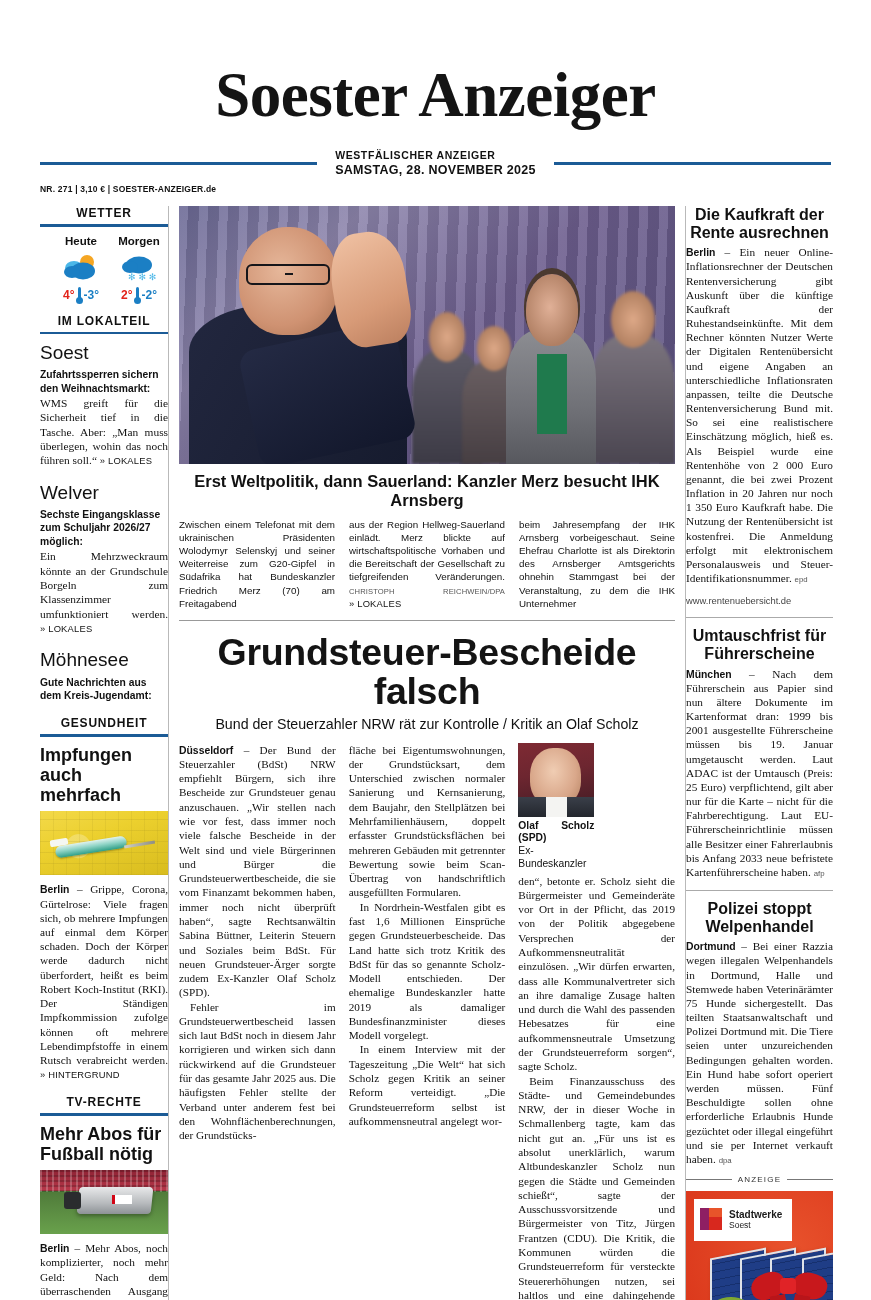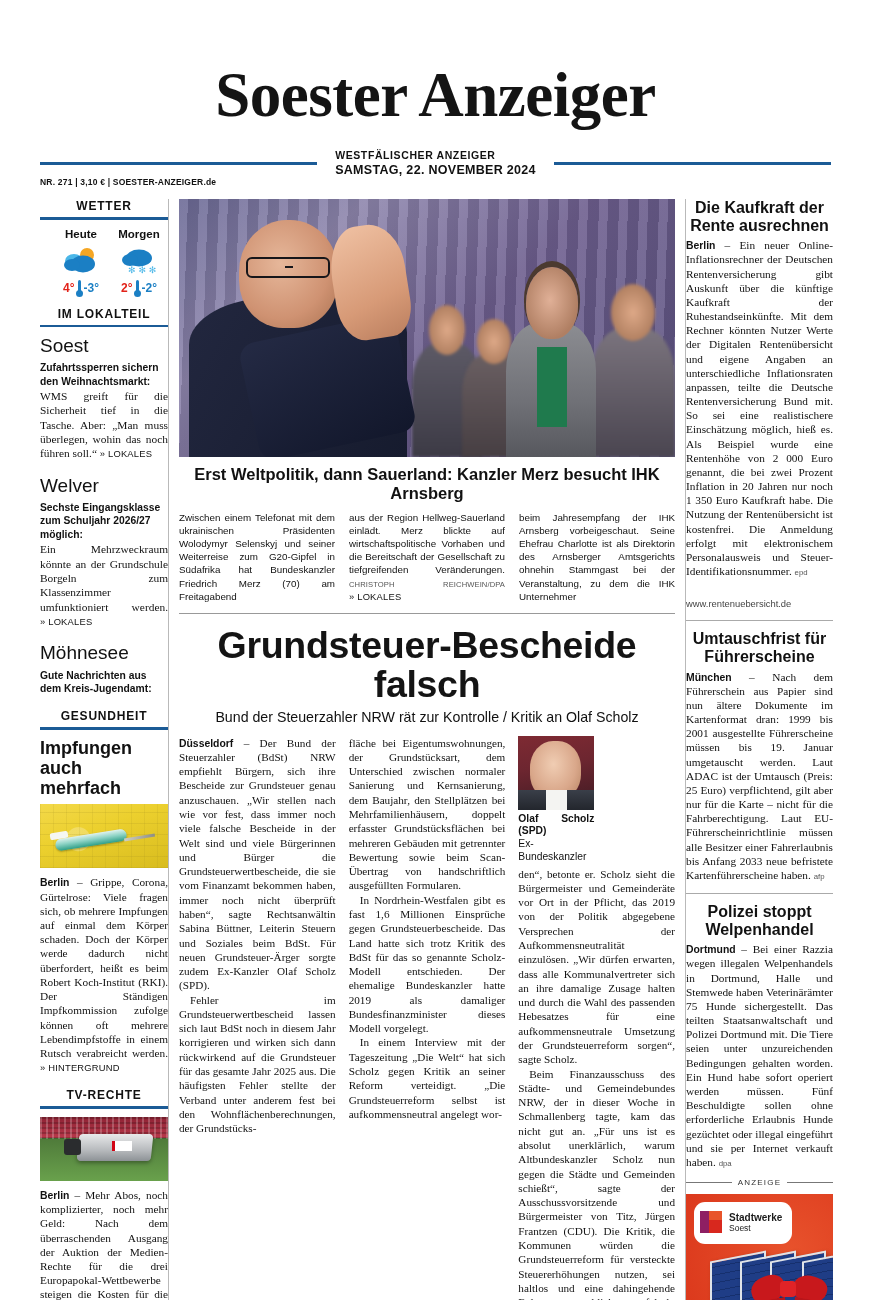--- a/index.html
+++ b/index.html
@@ -33,21 +33,21 @@
     font-weight: 700; font-size: 10.5px; letter-spacing: 0.6px;
     color: #111; margin-bottom: 2px;
   }
   .mast-center .l2 {
     font-family: "Liberation Sans", sans-serif;
     font-weight: 700; font-size: 12.5px; letter-spacing: 0.3px; color: #111;
   }
   .mast-meta {
     font-family: "Liberation Sans", sans-serif;
     font-weight: 700; font-size: 8.5px; letter-spacing: 0.2px;
-    color: #111; margin-top: 14px;
+    color: #111; margin-top: 21px;
   }
   .mast-under {
     display: flex; justify-content: space-between; align-items: flex-start;
     margin-top: -14px;
   }
   .mast-under .left { width: 240px; text-align: left; }
   .mast-under .right { width: 240px; }
 
   
   .grid {
@@ -309,39 +309,39 @@
     font-family: "Liberation Sans", sans-serif;
     font-weight: 700; font-size: 16px; line-height: 1.1;
     text-align: center; color:#111; margin-bottom: 4px;
   }
   .r-body {
     font-family: "Liberation Serif", serif;
     font-size: 11.3px; line-height: 1.255; text-align: justify; color:#111;
   }
   .r-url {
     font-family: "Liberation Sans", sans-serif;
-    font-size: 9.4px; color:#444; margin-top: 20px;
+    font-size: 9.4px; color:#444; margin-top: 10px;
   }
   .r-sep { height:1px; background:#aaa; margin: 11px 0 9px; }
 
   .anz-rule { display:flex; align-items:center; gap:6px; margin: 9px 0 7px; }
   .anz-rule .l { flex:1; height:1px; background:#777; }
   .anz-rule span {
     font-family:"Liberation Sans", sans-serif; font-size:8px;
     letter-spacing:1.2px; color:#333;
   }
 
   
   .ad {
     position: relative; width: 100%; height: 282px; overflow:hidden;
     background: radial-gradient(circle at 70% 20%, #e8522c 0%, #dc3a1d 45%, #c92a12 100%);
   }
   .ad .logo {
     position:absolute; left:8px; top:8px; width:98px; height:42px; background:#fff;
-    display:flex; align-items:center; gap:5px; padding:0 6px;border-radius:11px;
+    display:flex; align-items:center; gap:5px; padding:0 6px;
   }
   .ad .logo .mark { position:relative; width:24px; height:24px; flex:none; }
   .ad .logo .mark i {
     position:absolute; width:13px; height:13px;
   }
   .ad .logo .mark .a { left:0; top:0; background:#8e1f63; }
   .ad .logo .mark .b { left:9px; top:0; background:#e8542a; }
   .ad .logo .mark .c { left:0; top:9px; background:#8e1f63; }
   .ad .logo .mark .d { left:9px; top:9px; background:#d8281e; }
   .ad .logo .txt { line-height:1.05; }
@@ -395,21 +395,21 @@
 <body>
 
 <div class="page">
 
   <div class="masthead">
     <div class="title">Soester Anzeiger</div>
     <div class="mast-rule-row">
       <div class="mast-rule"></div>
       <div class="mast-center">
         <div class="l1">WESTFÄLISCHER ANZEIGER</div>
-        <div class="l2">SAMSTAG, 22. NOVEMBER 2024</div>
+        <div class="l2">SAMSTAG, 28. NOVEMBER 2025</div>
       </div>
       <div class="mast-rule"></div>
     </div>
     <div class="mast-under">
       <div class="left">
         <div class="mast-meta">NR. 271 | 3,10 € | SOESTER-ANZEIGER.de</div>
       </div>
       <div class="right"></div>
     </div>
   </div>
@@ -499,20 +499,21 @@
         <p style="margin-top:7px; font-family:'Liberation Serif',serif; font-size:11.3px; line-height:1.26; text-align:justify;">
           <span class="loc">Berlin</span>
           <span>– Grippe, Corona, Gürtelrose: Viele fragen sich, ob mehrere Impfungen auf einmal dem Körper schaden. Doch der Körper werde dadurch nicht überfordert, heißt es beim Robert Koch-Institut (RKI). Der Ständigen Impfkommission zufolge können oft mehrere Lebendimpfstoffe in einem Rutsch verabreicht werden.</span>
           <span class="ref">» HINTERGRUND</span>
         </p>
       </div>
 
       <div style="margin-top:14px;">
         <div class="sec-head">TV-RECHTE</div>
         <div class="sec-rule"></div>
+        <div class="box-title">Mehr Abos für Fußball nötig</div>
         <div class="photo ph-football">
           <div class="crowd"></div>
             <div class="cam"></div>
             <div class="lens"></div>
             <div class="tag"></div>
         </div>
         <p style="margin-top:7px; font-family:'Liberation Serif',serif; font-size:11.3px; line-height:1.26; text-align:justify;">
           <span class="loc">Berlin</span>
           <span>– Mehr Abos, noch komplizierter, noch mehr Geld: Nach dem überraschenden Ausgang der Auktion der Medien-Rechte für die drei Europapokal-Wettbewerbe steigen die Kosten für die Fußballfans. Um alle Spiele in der Bundesliga und im Europapokal zu sehen, brauchen Fans ab der Saison 2027/28 vier Abos.</span>
           

